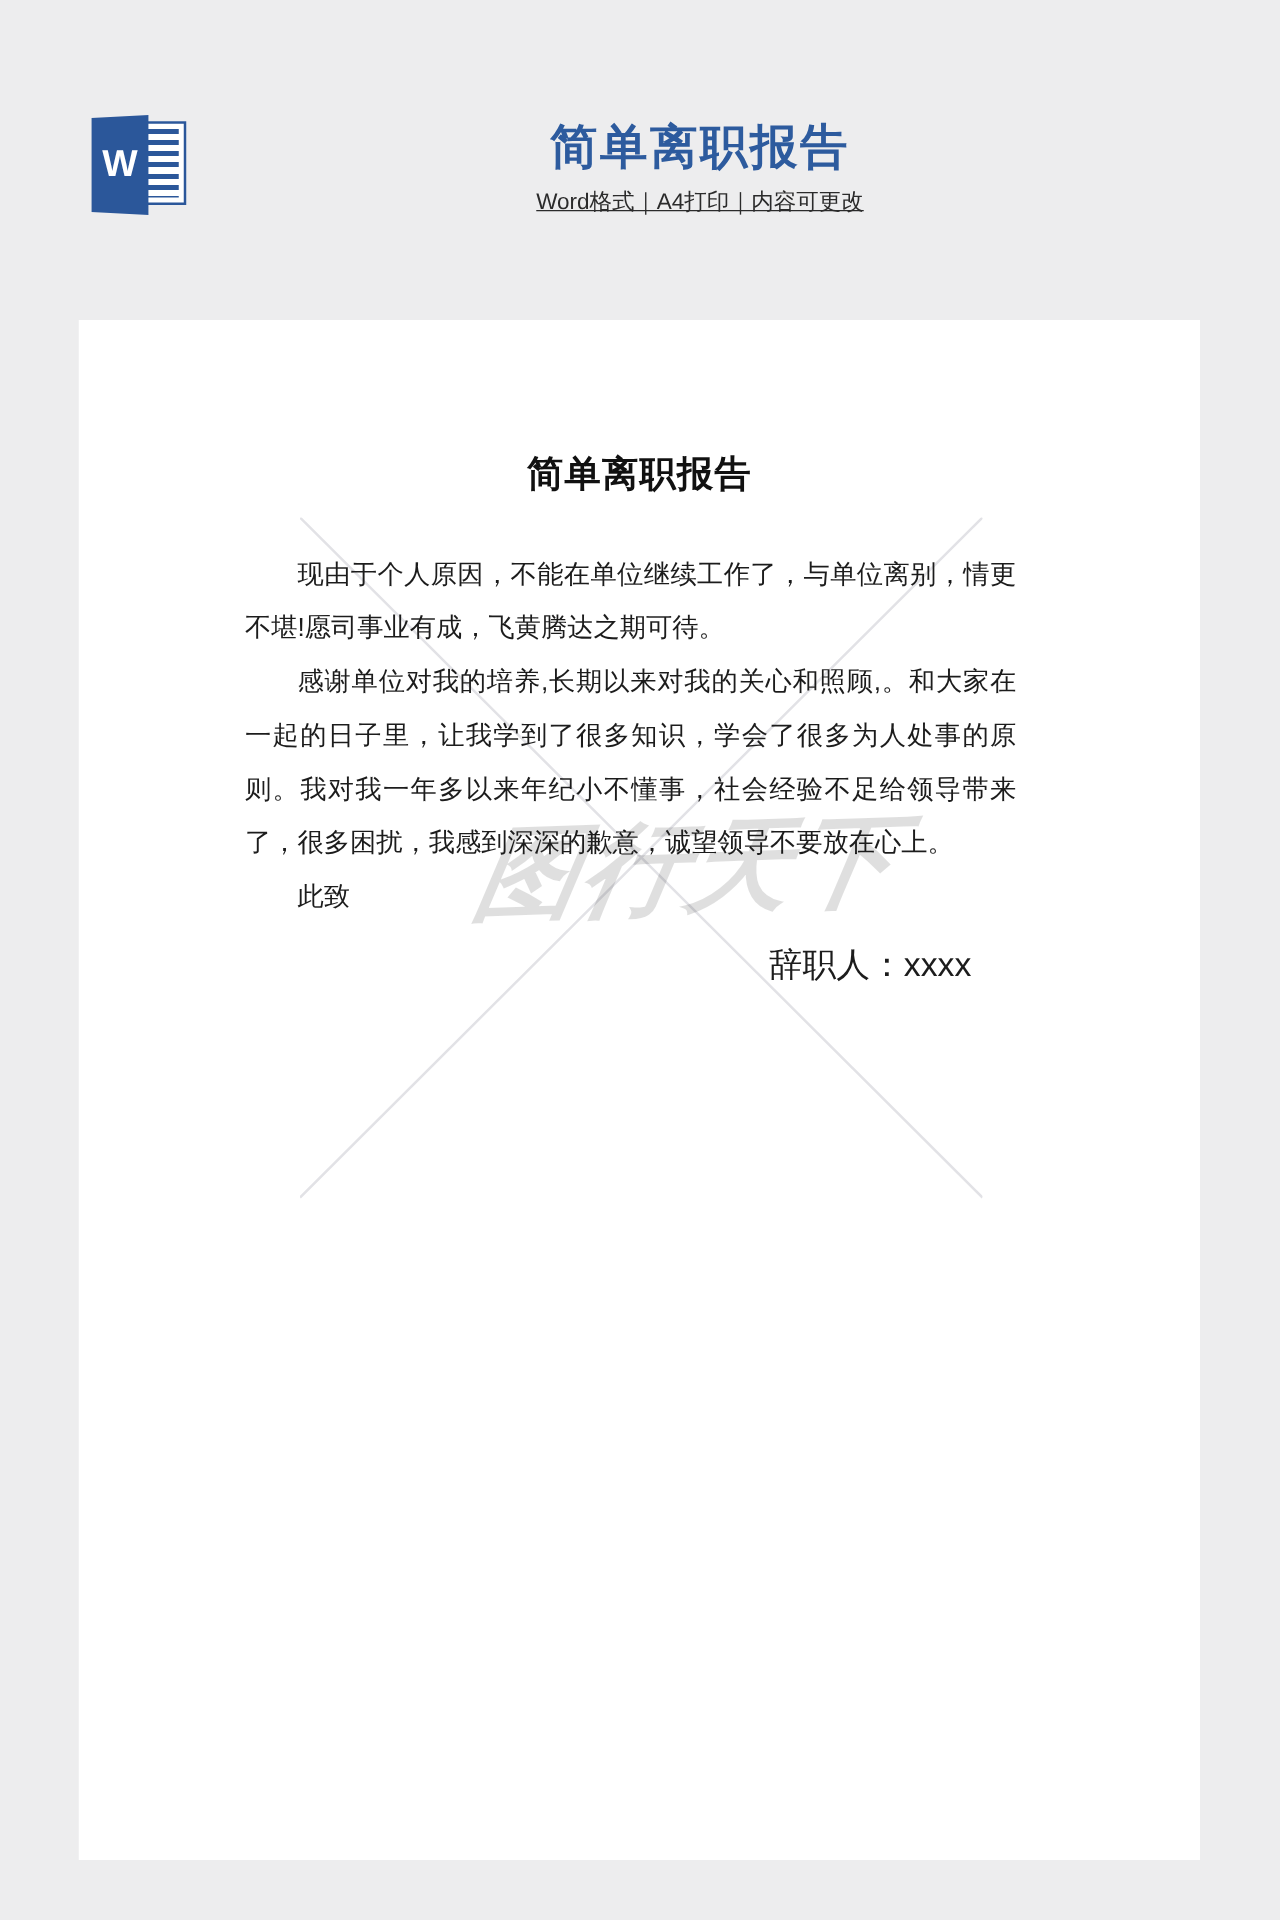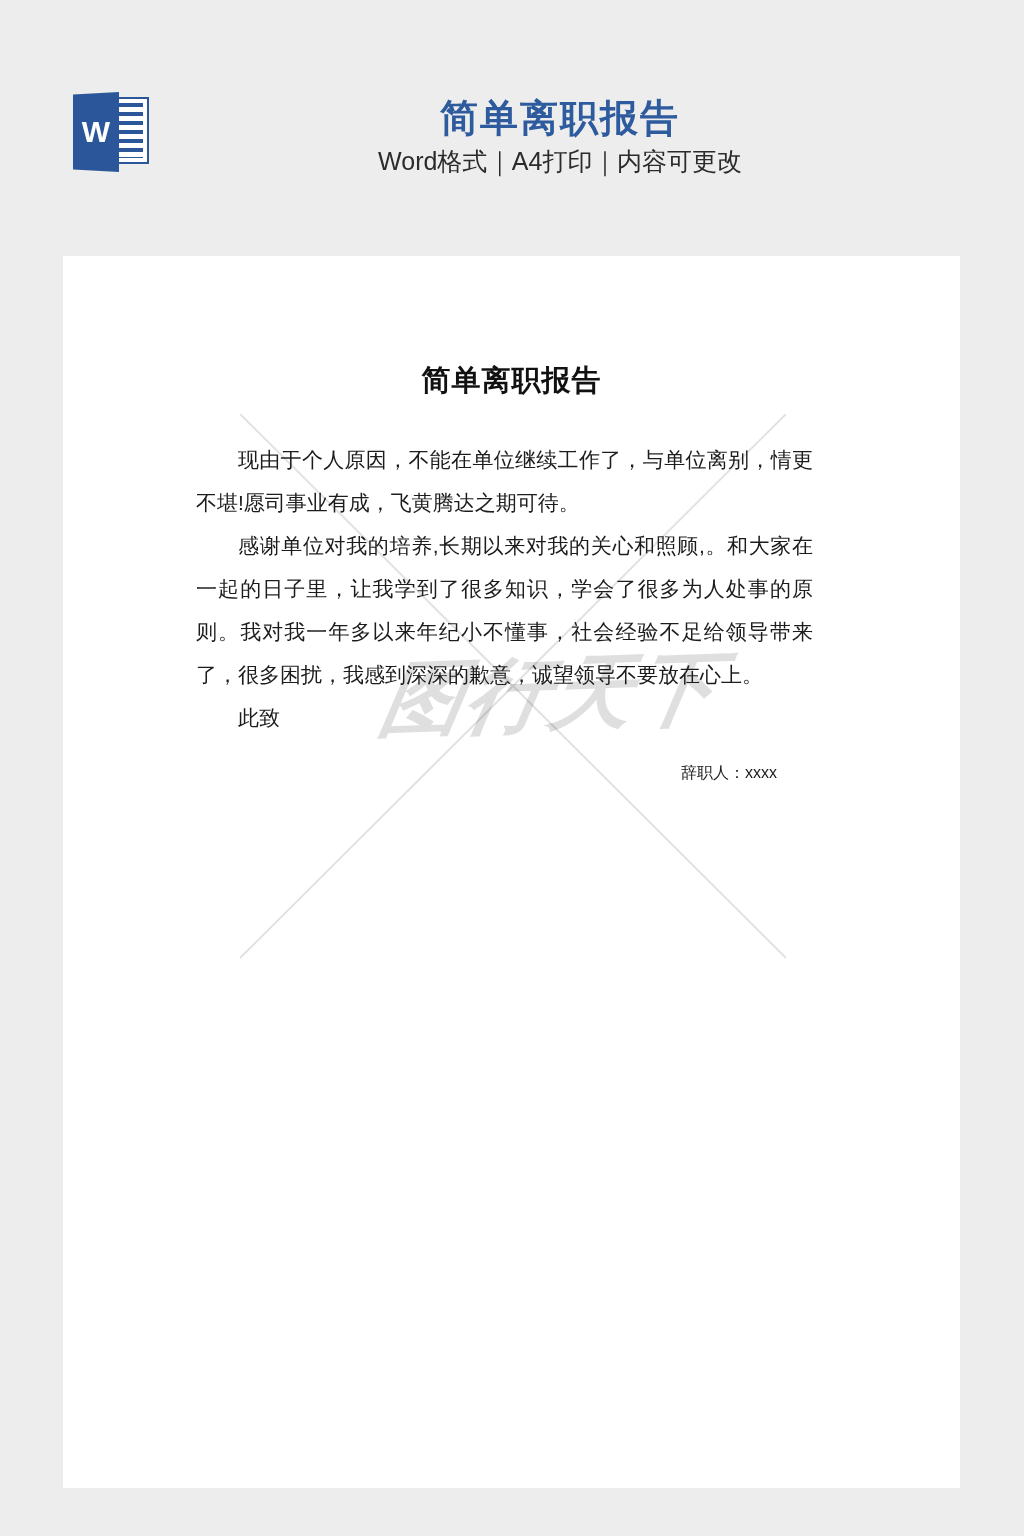--- a/index.html
+++ b/index.html
@@ -30,21 +30,21 @@
     display:flex; align-items:center; justify-content:center;
   }
   .word-panel span { color:#fff; font-weight:bold; font-size:30px; line-height:1; }
 
   .header-text { position:absolute; left:160px; right:64px; top:96px; text-align:center; }
   .header-title {
     margin:0; font-size:38px; font-weight:bold; color:#2d5b9e;
     line-height:44px; letter-spacing:2px;
   }
   .header-subtitle {
-    margin:6px 0 0 0; font-size:25px; color:#2b2b2b; line-height:30px;
+    margin:6px 0 0 0; font-size:18px; color:#2b2b2b; line-height:30px;text-decoration:underline;
   }
 
   
   .page {
     position:absolute; left:63px; top:256px; width:897px; height:1232px;
     background:#ffffff;
   }
 
   .wm-x { position:absolute; left:177px; top:158px; pointer-events:none; }
 
@@ -71,21 +71,21 @@
     font-size:21px; line-height:43px; color:#1c1c1c;
     text-align:justify;
   }
   .letter p { margin:0; }
   .indent { text-indent:2em; }
 
   .signature {
     position:relative;
     margin:12px 147px 0 133px;
     padding-right:36px;
-    font-size:16px; line-height:43px; color:#1c1c1c;
+    font-size:27px; line-height:43px; color:#1c1c1c;
     text-align:right;
   }
 </style>
 </head>
 <body>
 
 <div class="header">
   <div class="word-icon">
     <div class="word-doc">
       <div class="word-doc-lines"></div>

